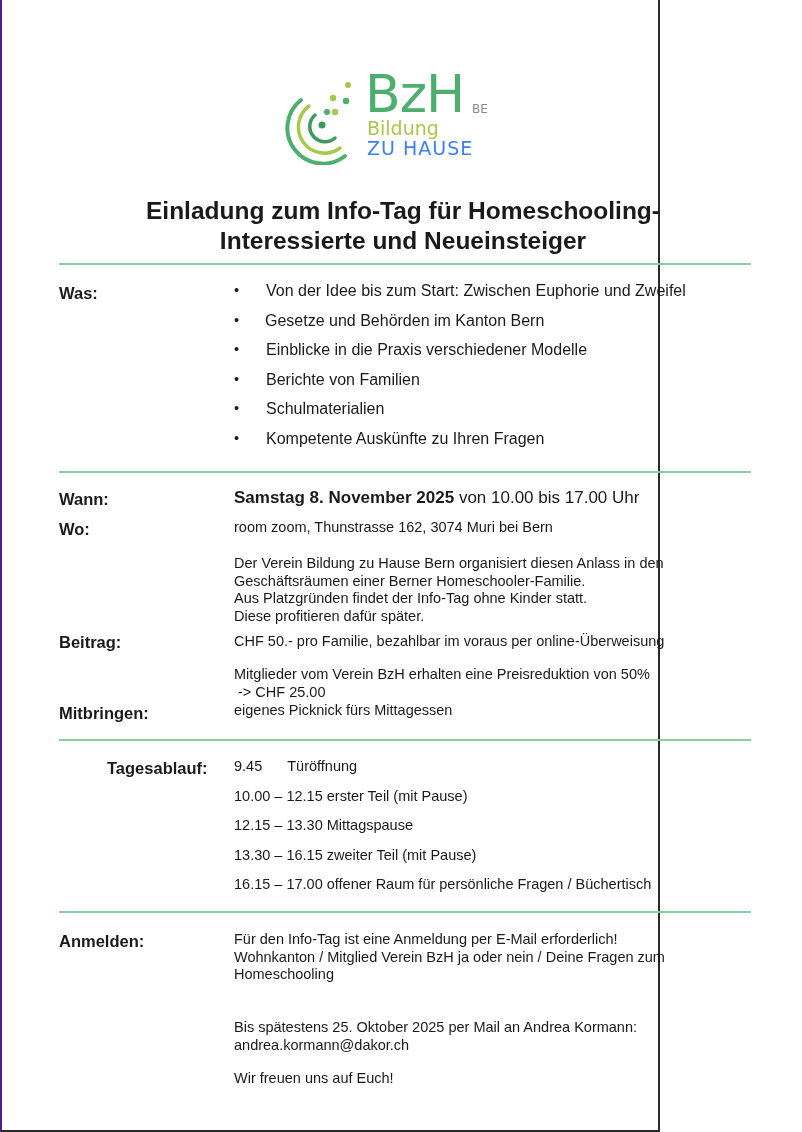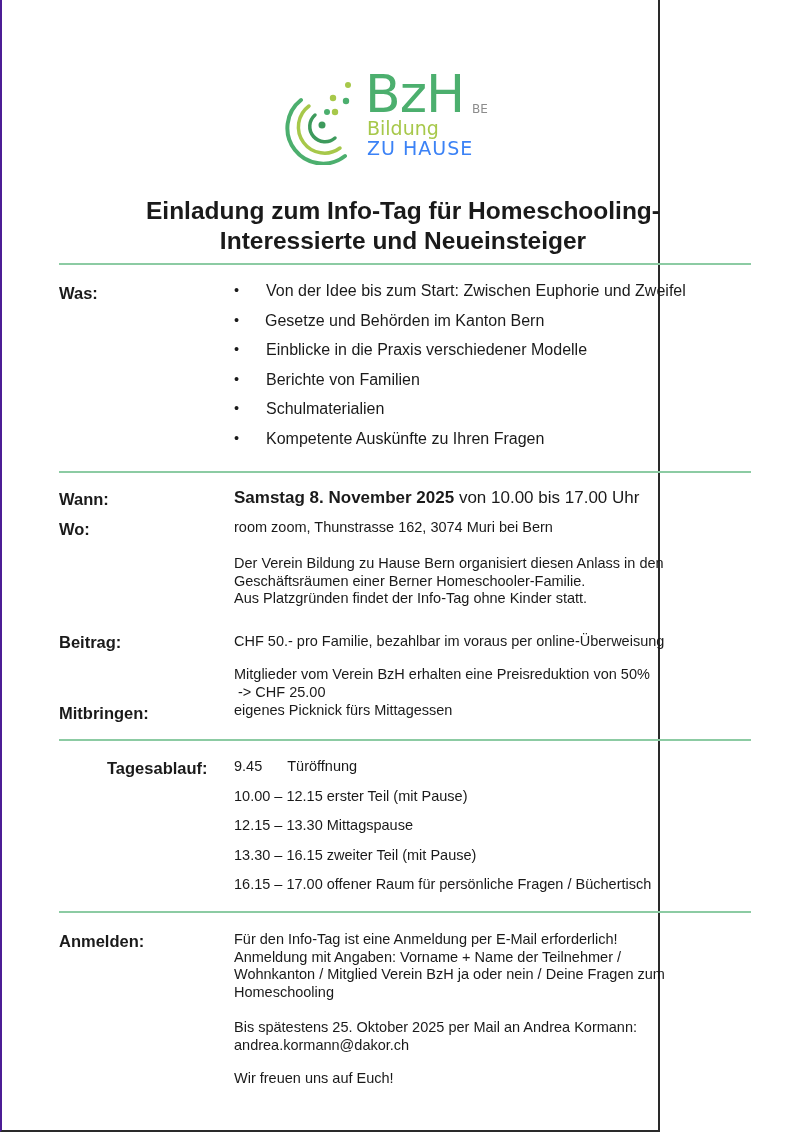--- a/index.html
+++ b/index.html
@@ -75,20 +75,21 @@
 
   <div class="label" style="top:490px;">Wann:</div>
   <div class="text wann" style="top:489px;"><b>Samstag 8. November 2025</b><span> von 10.00 bis 17.00 Uhr</span></div>
 
   <div class="label" style="top:520px;">Wo:</div>
   <div class="text" style="top:519px;">room zoom, Thunstrasse 162, 3074 Muri bei Bern</div>
   <div class="text" style="top:555px;">
     <div>Der Verein Bildung zu Hause Bern organisiert diesen Anlass in den</div>
     <div>Geschäftsräumen einer Berner Homeschooler-Familie.</div>
     <div>Aus Platzgründen findet der Info-Tag ohne Kinder statt.</div>
+    <div>Diese profitieren dafür später.</div>
   </div>
 
   <div class="label" style="top:633px;">Beitrag:</div>
   <div class="text" style="top:633px;">CHF 50.- pro Familie, bezahlbar im voraus per online-Überweisung</div>
   <div class="text" style="top:666px;">
     <div>Mitglieder vom Verein BzH erhalten eine Preisreduktion von 50%</div>
     <div style="white-space:pre;"> -&gt; CHF 25.00</div>
   </div>
 
   <div class="label" style="top:704px;">Mitbringen:</div>
@@ -113,21 +114,20 @@
     <div class="text" style="top:876px;">
       <span>16.15 – 17.00</span> <span>offener Raum für persönliche Fragen / Büchertisch</span>
     </div>
   </div>
 
   <div class="rule" style="top:911px;"></div>
 
   <div class="label" style="top:932px;">Anmelden:</div>
   <div class="text" style="top:931px;">
     <div>Für den Info-Tag ist eine Anmeldung per E-Mail erforderlich!</div>
-    <div>Anmeldung mit Angaben: Vorname + Name der Teilnehmer /</div>
     <div>Wohnkanton / Mitglied Verein BzH ja oder nein / Deine Fragen zum</div>
     <div>Homeschooling</div>
   </div>
   <div class="text" style="top:1019px;">
     <div>Bis spätestens 25. Oktober 2025 per Mail an Andrea Kormann:</div>
     <div>andrea.kormann@dakor.ch</div>
   </div>
   <div class="text" style="top:1070px;">Wir freuen uns auf Euch!</div>
 
 </div>

